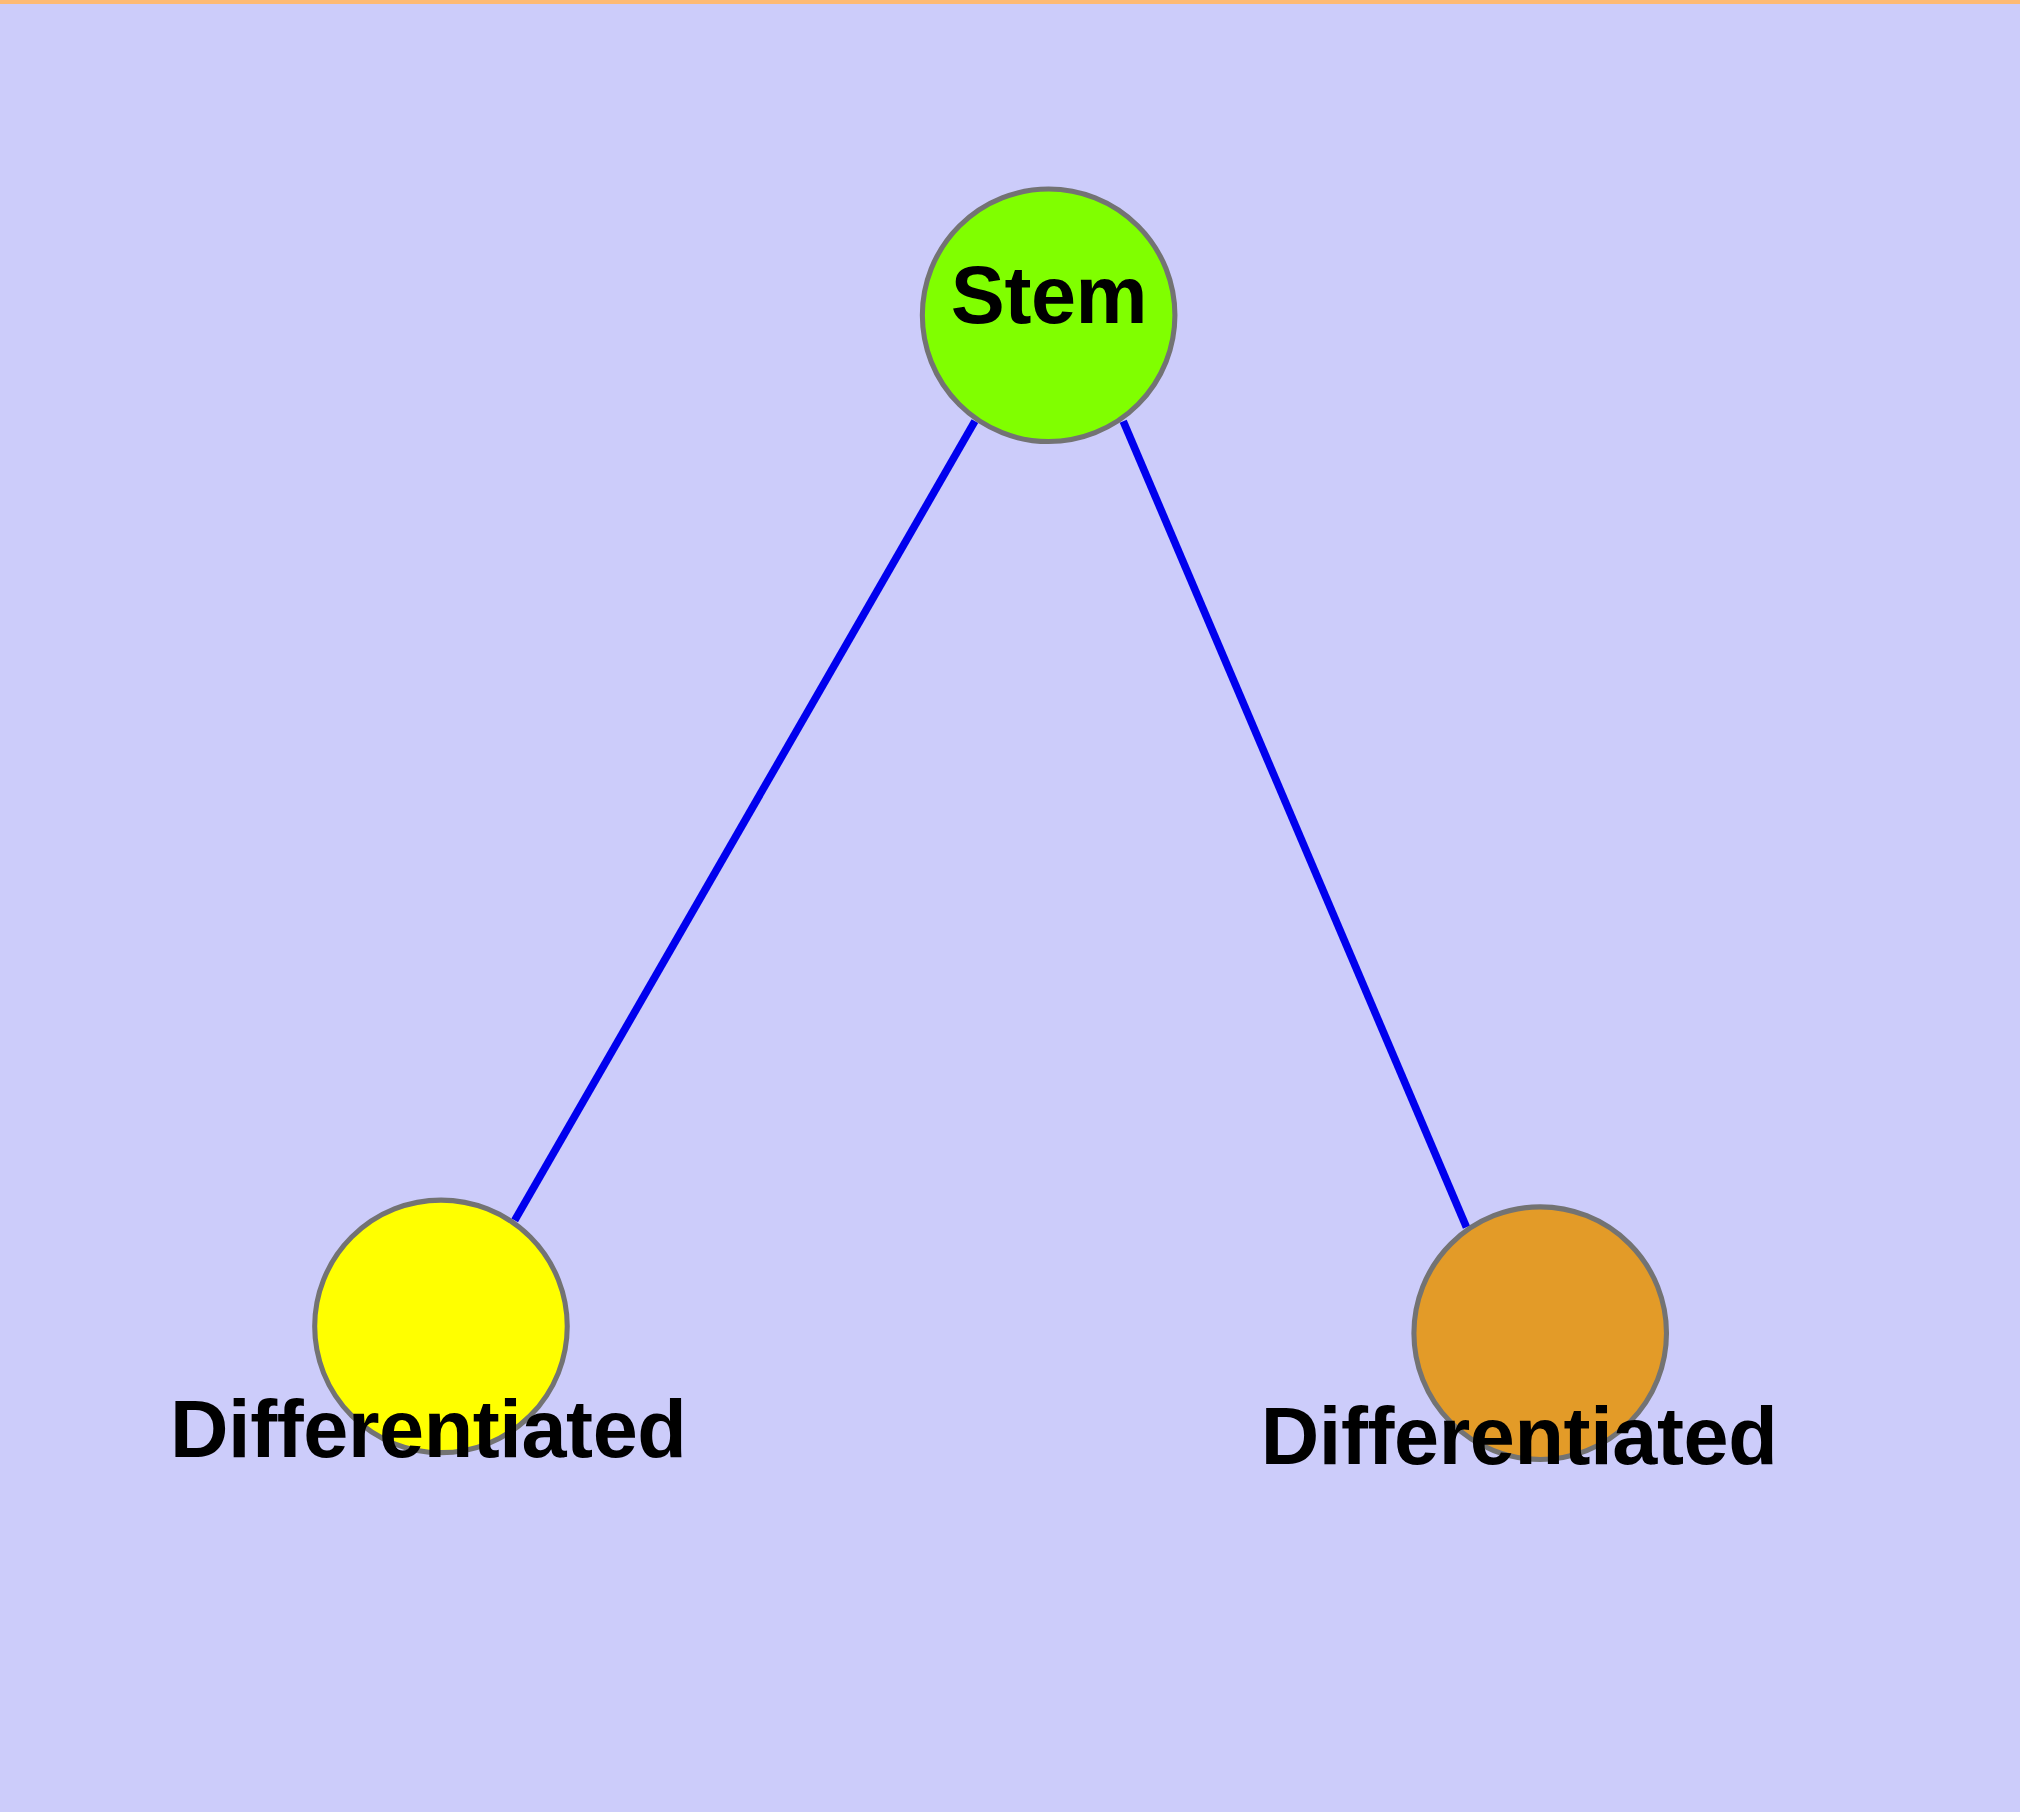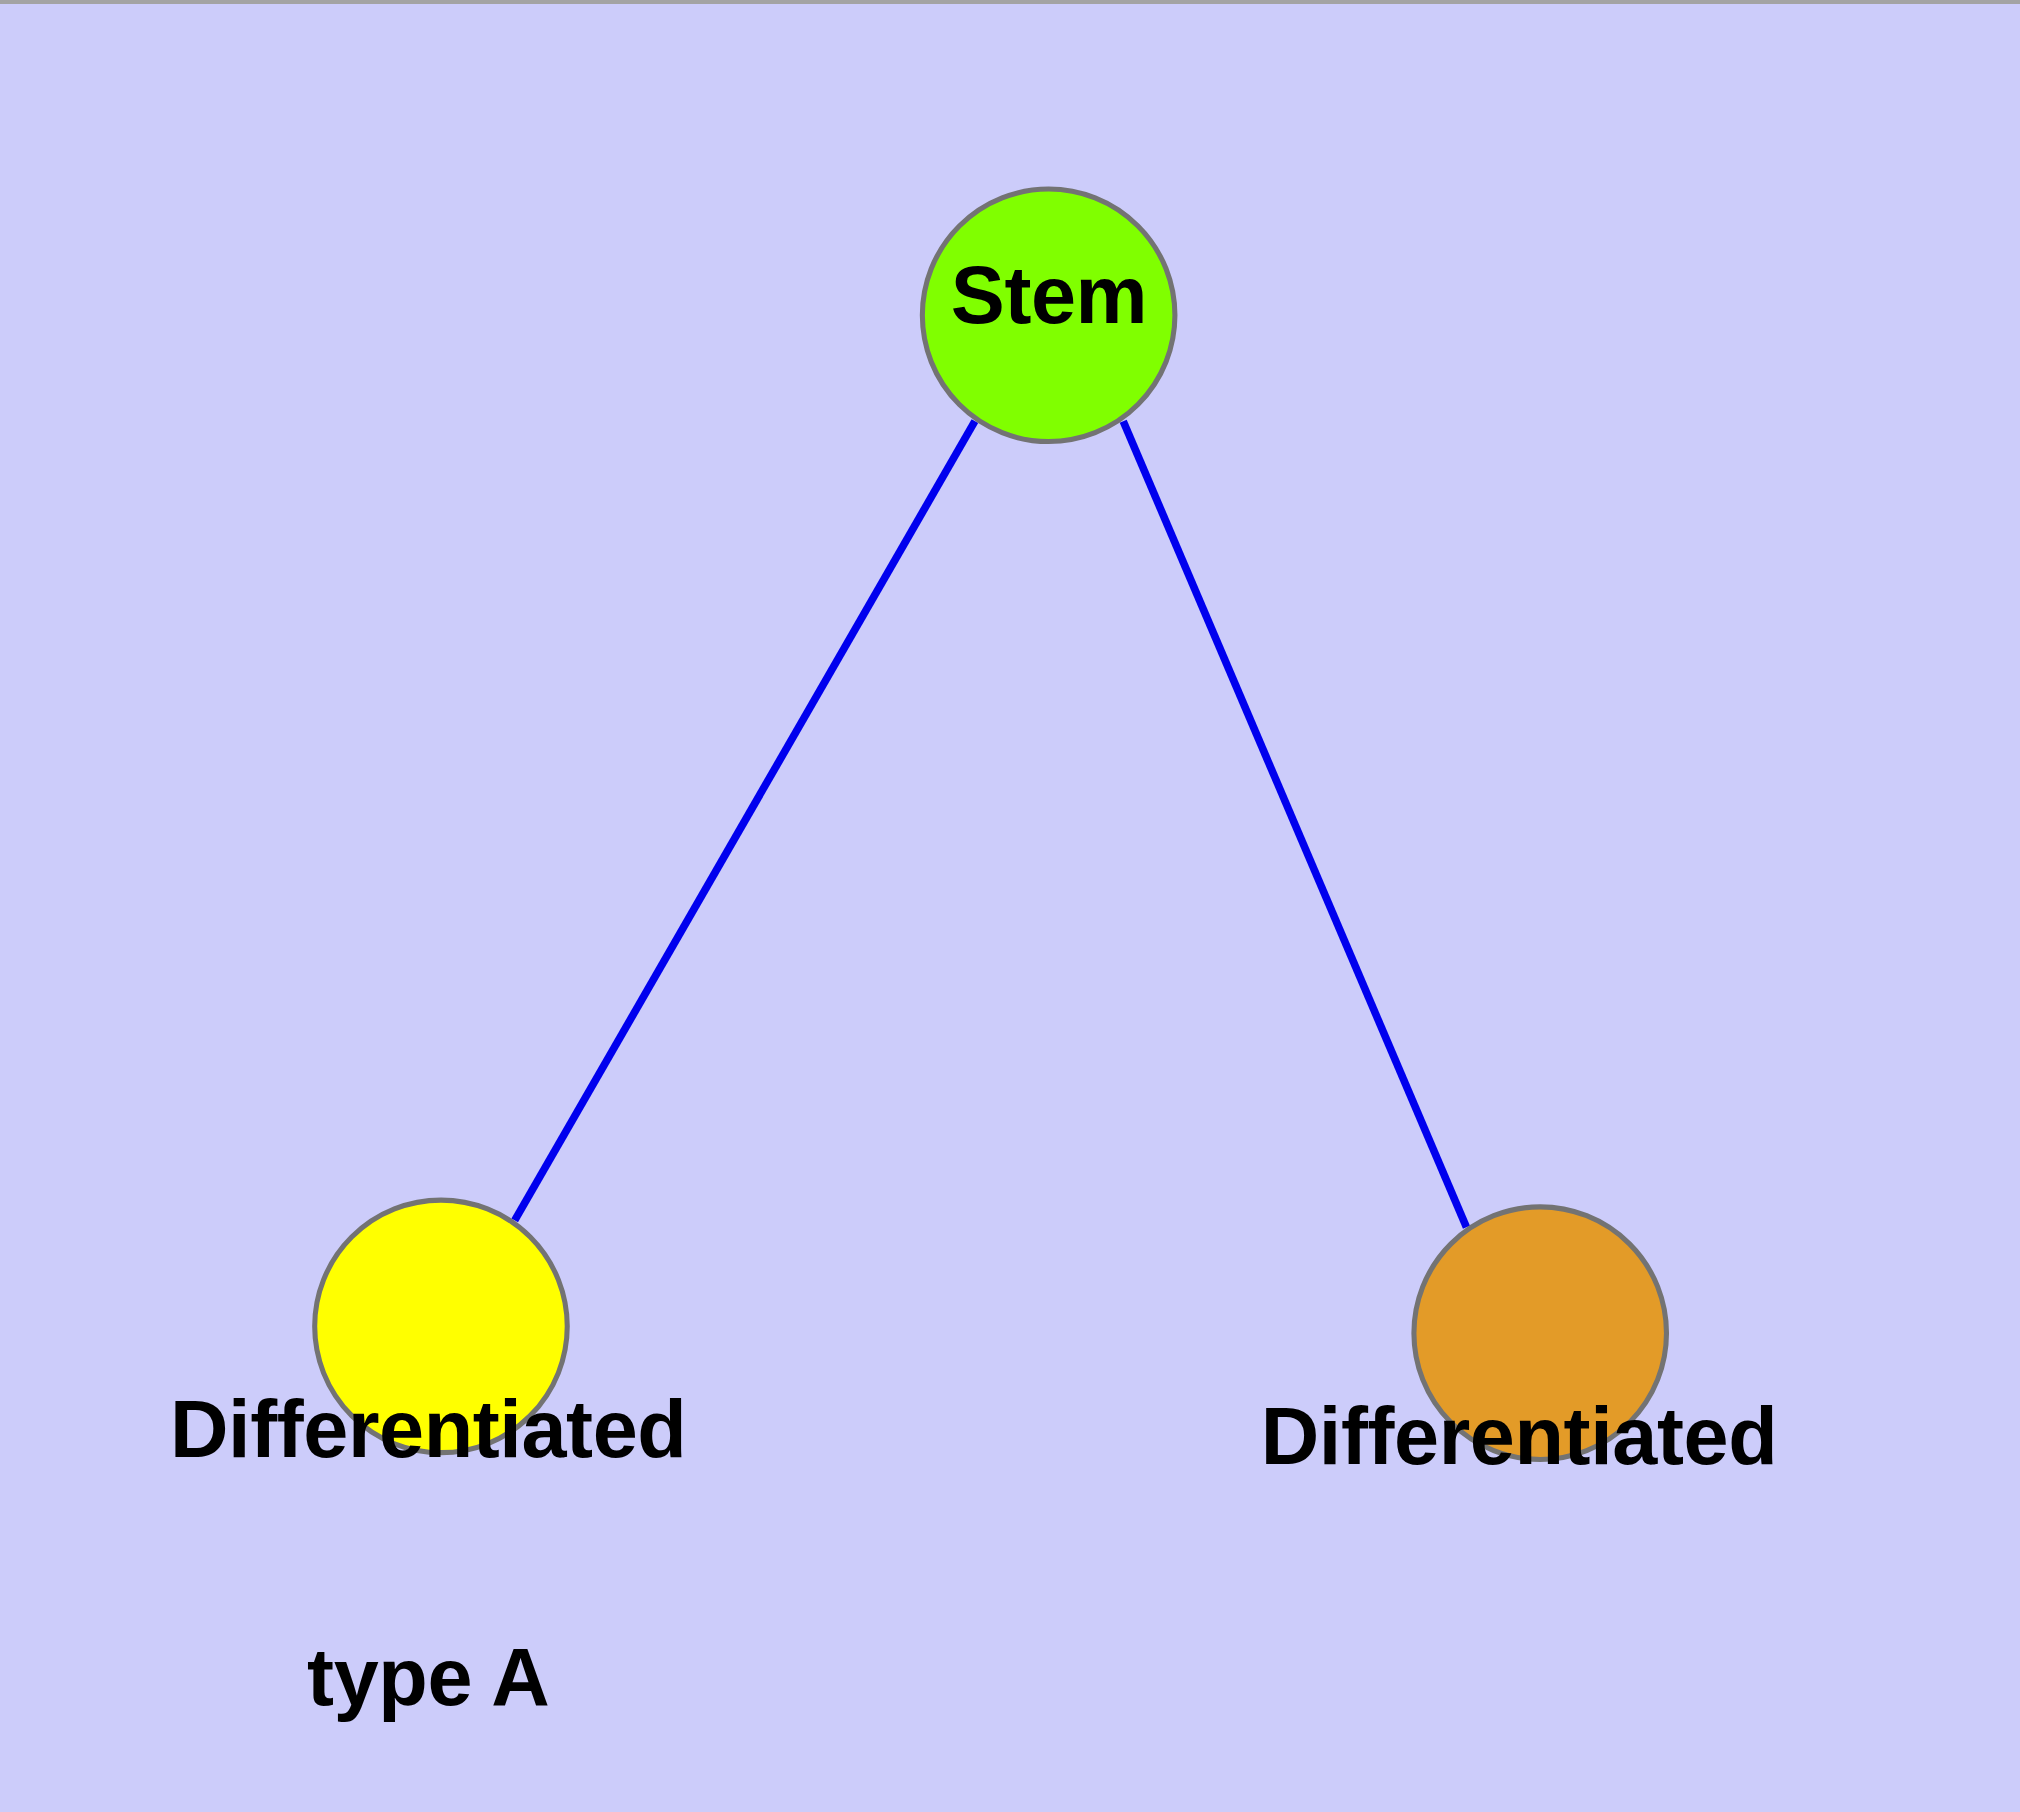--- a/index.html
+++ b/index.html
@@ -4,21 +4,21 @@
 <style>
   html, body {
     margin: 0;
     padding: 0;
     background: #ffffff;
   }
   #canvas {
     position: relative;
     width: 2021px;
     height: 1812px;
-    background: #a3a3a3;
+    background: #fdba74;
     overflow: hidden;
     font-family: "Liberation Sans", sans-serif;
   }
   #graph-bg {
     position: absolute;
     left: 0;
     top: 4.2px;
     width: 2021px;
     height: 1808px;
     background: #ccccfa;
@@ -59,21 +59,20 @@
       <circle cx="520" cy="1565" r="149" fill="#ffff00" stroke="#737373" stroke-width="6"></circle>
       <circle cx="1817" cy="1573" r="149" fill="#e39b28" stroke="#737373" stroke-width="6"></circle>
       <circle cx="1237" cy="372" r="149" fill="#80ff00" stroke="#737373" stroke-width="6"></circle>
     </g>
   </svg>
 
   <div class="node-label" style="left:625px; top:254px; width:848px; font-size:81px;">Stem</div>
 
   <div class="node-label" style="left:4.2px; top:1223px; width:848px; font-size:81px;">
     <div>Differentiated</div>
-    <div>type A</div>
   </div>
 
   <div class="node-label" style="left:1095px; top:1230px; width:848px; font-size:81px;">
     <div>Differentiated</div>
   </div>
 
 </div>
 
 
 </body></html>

